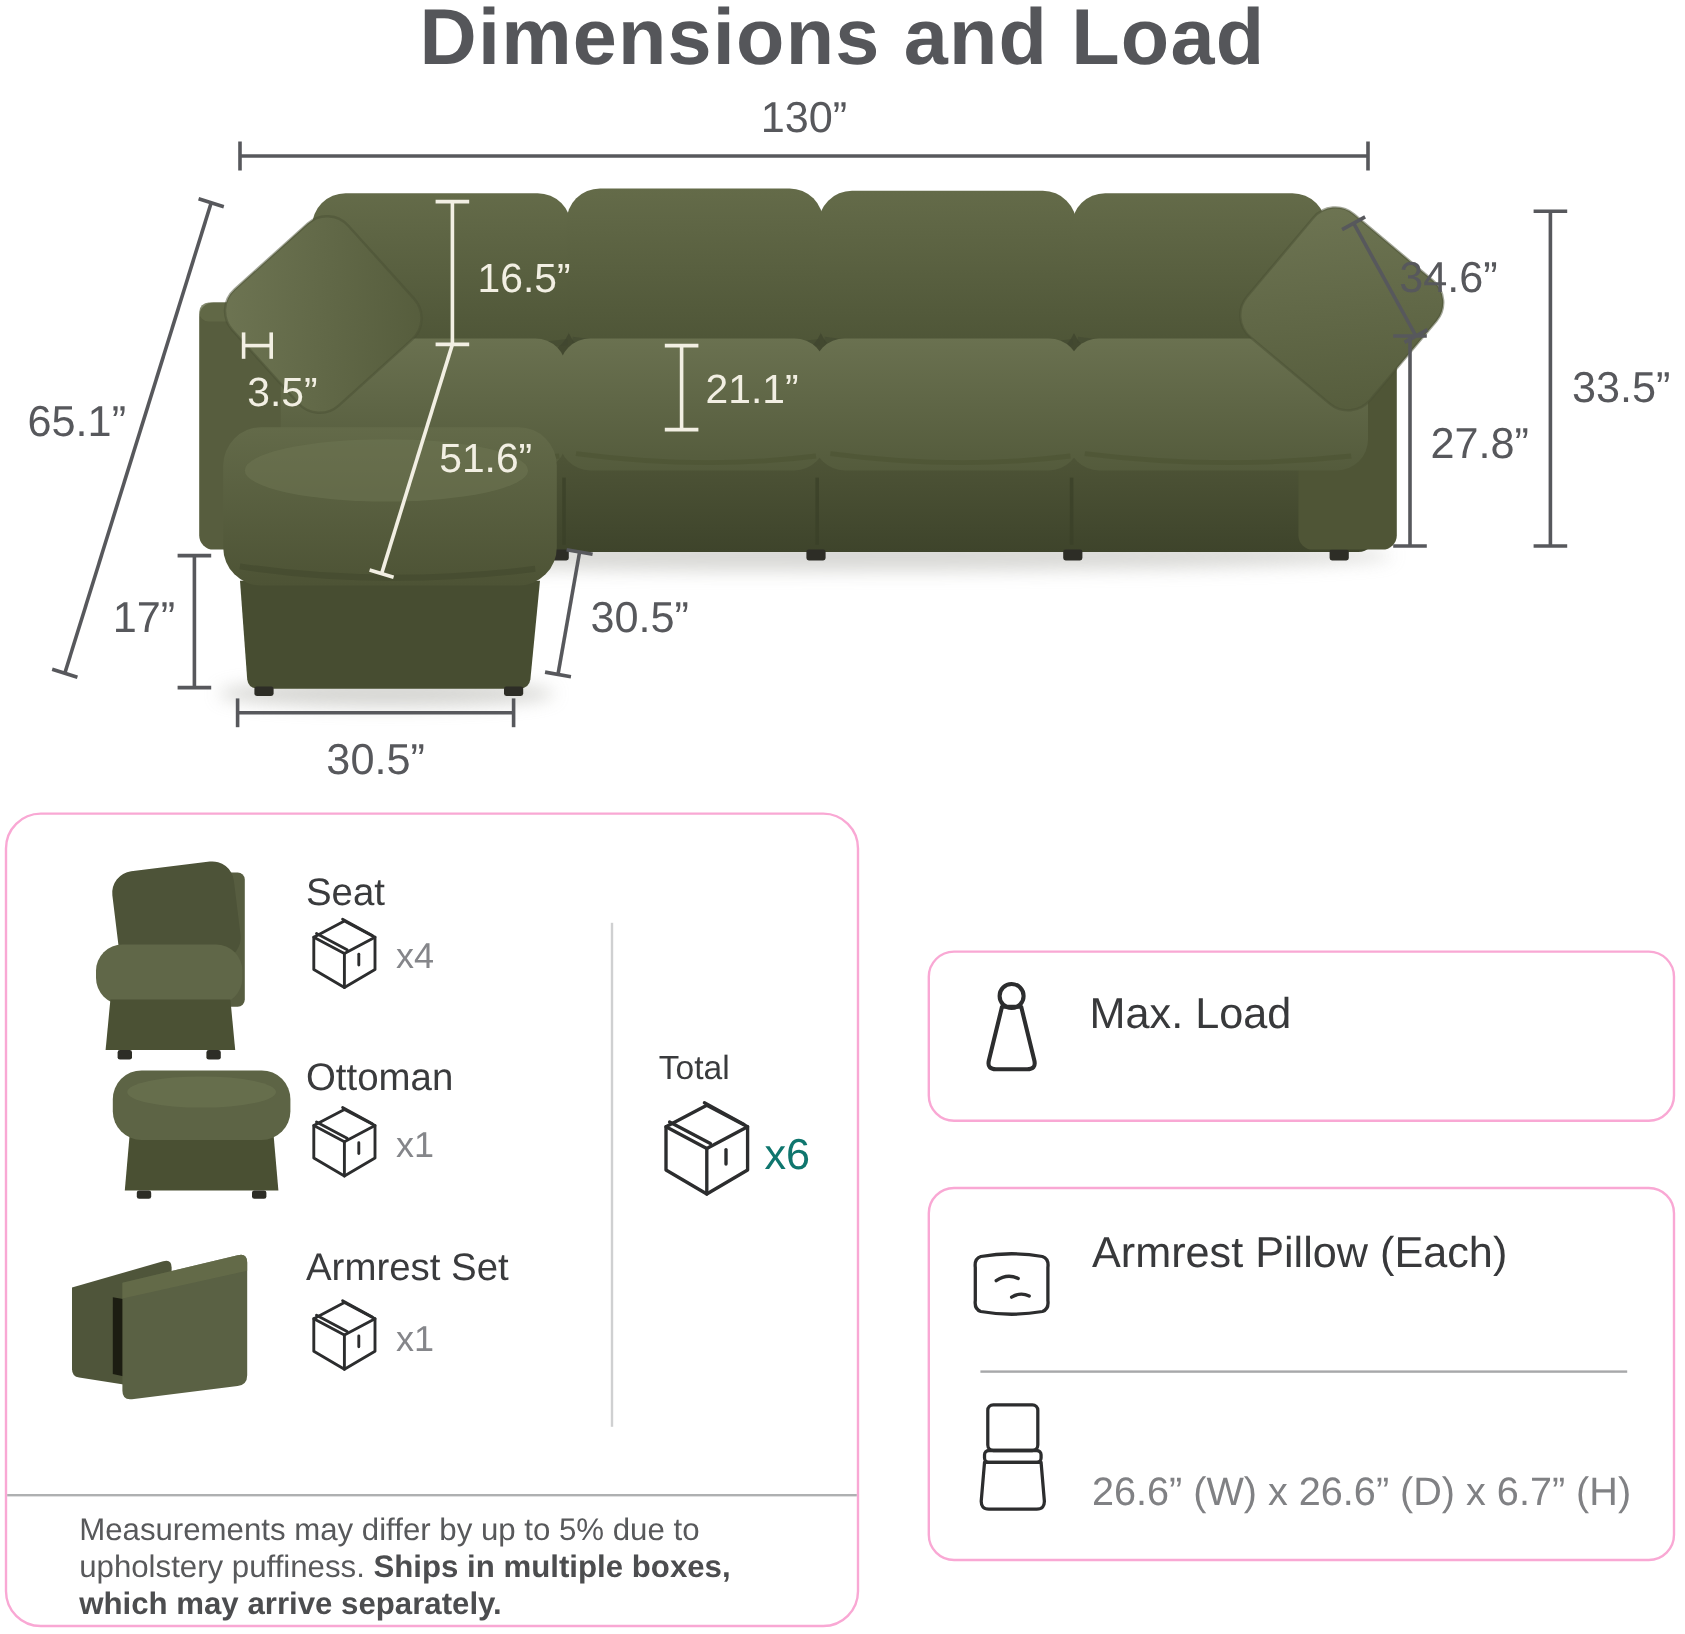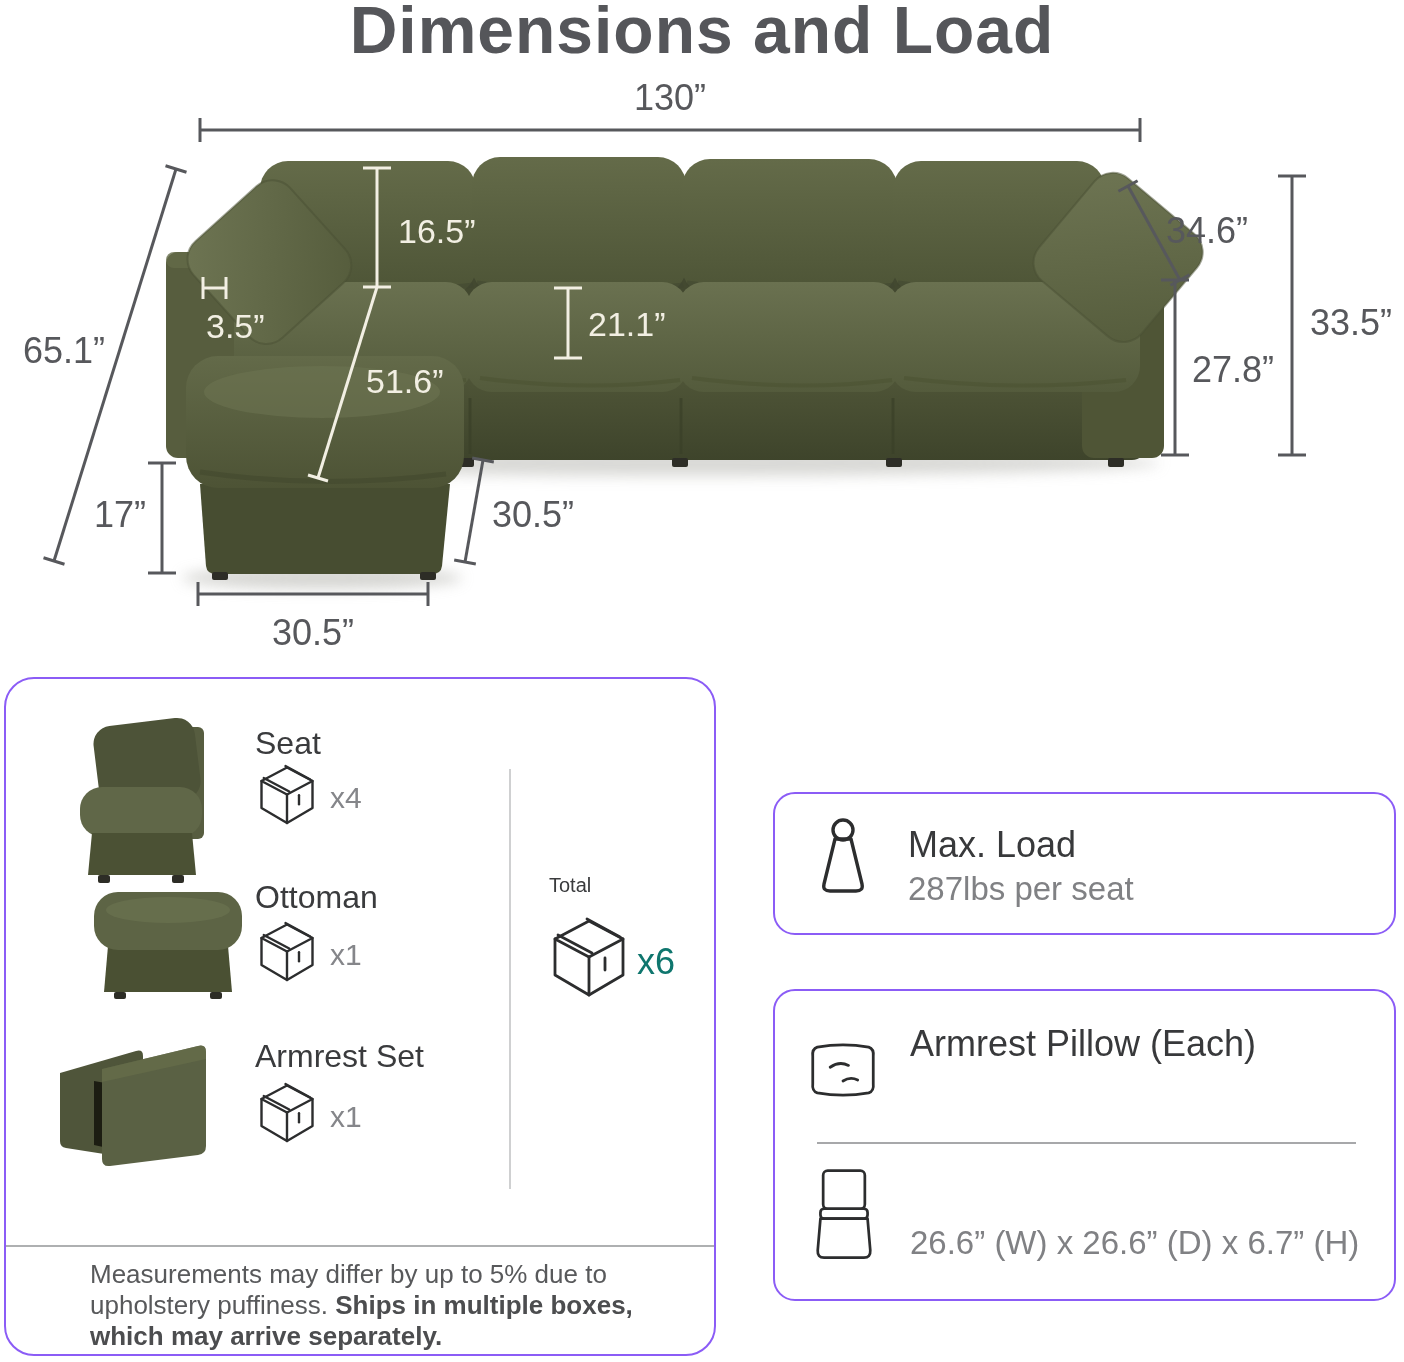--- a/index.html
+++ b/index.html
@@ -6,35 +6,35 @@
   .stage{
     position:relative;width:1404px;height:1362px;background:#ffffff;overflow:hidden;
     font-family:"Liberation Sans", sans-serif;
   }
   .page-title{
     position:absolute;top:-8px;left:0;width:1404px;text-align:center;
     font-size:66px;font-weight:bold;color:#55565a;letter-spacing:1px;margin:0;
   }
   .diagram-svg{position:absolute;left:0;top:75px;}
   .panel{
-    position:absolute;background:#ffffff;border:2px solid #8b5cf6;box-sizing:border-box;
+    position:absolute;background:#ffffff;border:2px solid #f9a8d4;box-sizing:border-box;
   }
   .panel-left{left:4px;top:677px;width:712px;height:679px;border-radius:30px;}
   .panel-maxload{left:773px;top:792px;width:623px;height:143px;border-radius:22px;padding-left:40px;}
   .panel-specs{left:773px;top:989px;width:623px;height:312px;border-radius:22px;padding-left:44px;}
   .abs{position:absolute;}
   .row-label{font-size:32px;color:#3a3b3d;}
   .count-label{font-size:30px;color:#85868a;}
-  .total-label{font-size:20px;color:#3a3b3d;}
+  .total-label{font-size:28px;color:#3a3b3d;}
   .total-count{font-size:36px;color:#0f766e;}
   .v-divider{position:absolute;left:503px;top:90px;width:2px;height:420px;background:#cfd0d1;}
   .h-divider{position:absolute;left:0;top:566px;width:708px;height:2px;background:#aeb0b1;}
   .note{
     position:absolute;left:60px;top:580px;width:585px;
-    font-size:26px;line-height:31px;color:#58595b;margin-left:24px;
+    font-size:26px;line-height:31px;color:#58595b;
   }
   .note b{color:#4c4d4f;}
   .spec-title{font-size:36px;color:#38393b;}
   .spec-value{font-size:33px;color:#808184;}
   .spec-divider{position:absolute;left:42px;top:151px;width:539px;height:2px;background:#a7a8aa;}
 </style>
 </head>
 <body>
 
 <div class="stage">
@@ -316,21 +316,20 @@
   </div>
 
   <div class="panel panel-maxload">
     <svg class="abs" style="left:36px;top:24px" width="64" height="82" viewBox="0 0 64 82">
       <g fill="none" stroke="#2c2d2e" stroke-width="3.4" stroke-linejoin="round" stroke-linecap="round">
         <circle cx="32" cy="12" r="10"></circle>
         <path d="M24,21 L13,66 Q11.5,73 19,73 L45,73 Q52.5,73 51,66 L40,21 Z"></path>
       </g>
     </svg>
     <div class="abs spec-title" style="left:133px;top:30px">Max. Load</div>
-    <div class="abs spec-value" style="left:133px;top:76px">287lbs per seat</div>
   </div>
 
   <div class="panel panel-specs">
     <svg class="abs" style="left:35px;top:50px" width="66" height="58" viewBox="0 0 72 62">
       <g fill="none" stroke="#2c2d2e" stroke-width="3" stroke-linejoin="round" stroke-linecap="round">
         <path d="M8,6 Q36,1 64,6 Q70,8 69,16 L69,46 Q70,54 64,56 Q36,61 8,56 Q2,54 3,46 L3,16 Q2,8 8,6 Z"></path>
         <path d="M22,28 Q32,21 42,26"></path>
         <path d="M36,43 Q44,38 52,42"></path>
       </g>
     </svg>

